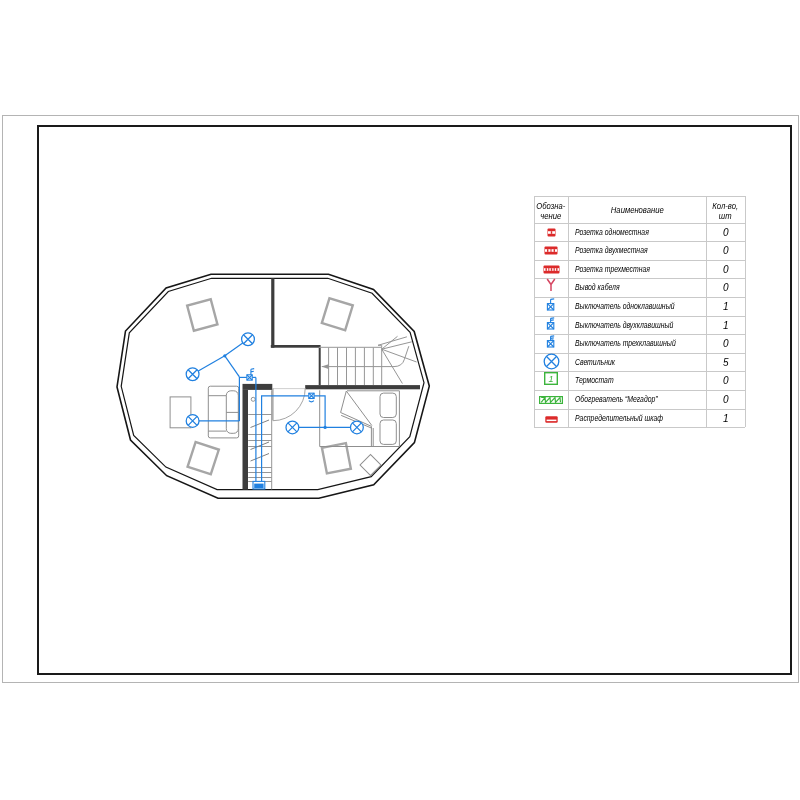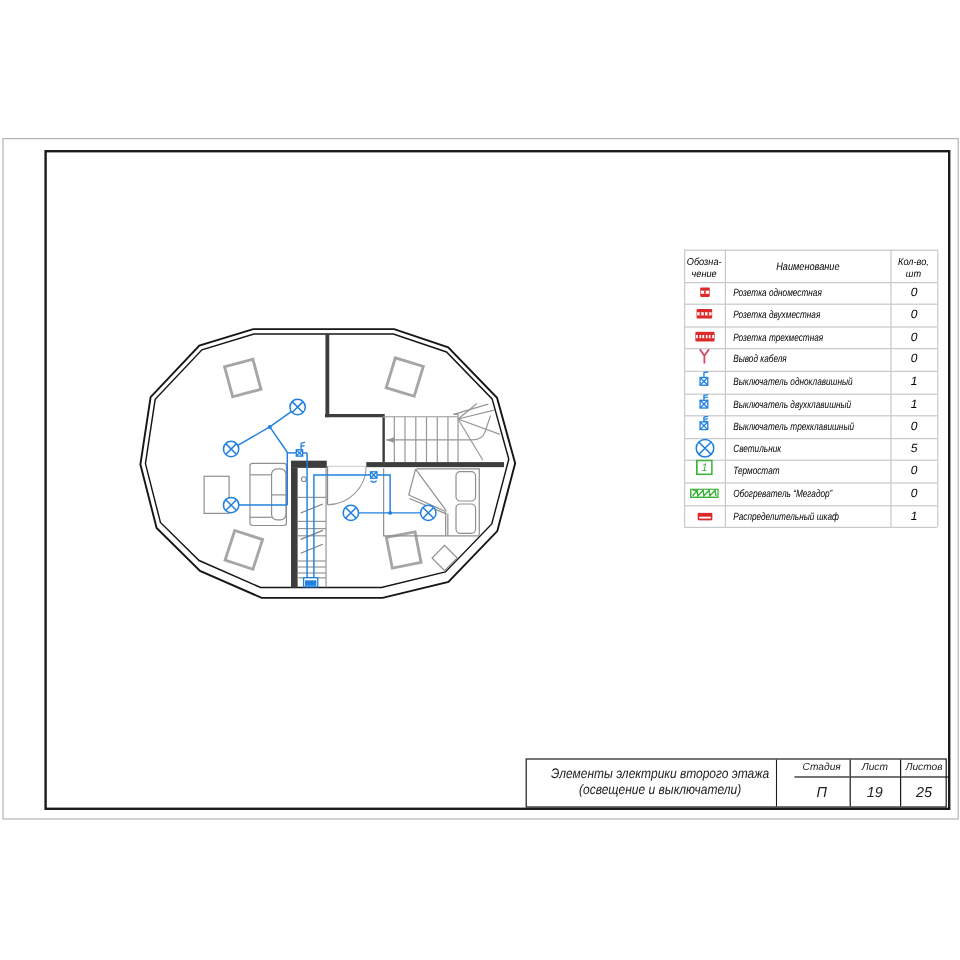--- a/index.html
+++ b/index.html
@@ -190,21 +190,21 @@
         <path d="M308.8,393.2 L314.1,398.5 M308.8,398.5 L314.1,393.2" fill="none"></path>
         <path d="M308.9,400.6 Q311.4,403.2 313.9,400.6" fill="none"></path>
       </g>
 
 <g>
         <rect x="253.0" y="481.4" width="11.8" height="7.6" fill="#fff" stroke="#2080e0" stroke-width="1.1"></rect>
         <rect x="254.2" y="483.6" width="9.4" height="4.6" fill="#2080e0"></rect>
       </g>
 </svg>
 
-<div class="abs" style="left:534.4px;top:208px;width:210.5px;height:231.1px;margin-left:36px;">
+<div class="abs" style="left:534.4px;top:196px;width:210.5px;height:231.1px;">
 <div class="abs" style="left:0;top:0.0px;width:210.5px;height:0;border-top:1px solid #c9c9c9;"></div>
 <div class="abs" style="left:0;top:26.5px;width:210.5px;height:0;border-top:1px solid #c9c9c9;"></div>
 <div class="abs" style="left:0;top:45.1px;width:210.5px;height:0;border-top:1px solid #c9c9c9;"></div>
 <div class="abs" style="left:0;top:63.7px;width:210.5px;height:0;border-top:1px solid #c9c9c9;"></div>
 <div class="abs" style="left:0;top:82.3px;width:210.5px;height:0;border-top:1px solid #c9c9c9;"></div>
 <div class="abs" style="left:0;top:100.9px;width:210.5px;height:0;border-top:1px solid #c9c9c9;"></div>
 <div class="abs" style="left:0;top:119.5px;width:210.5px;height:0;border-top:1px solid #c9c9c9;"></div>
 <div class="abs" style="left:0;top:138.1px;width:210.5px;height:0;border-top:1px solid #c9c9c9;"></div>
 <div class="abs" style="left:0;top:156.7px;width:210.5px;height:0;border-top:1px solid #c9c9c9;"></div>
 <div class="abs" style="left:0;top:175.3px;width:210.5px;height:0;border-top:1px solid #c9c9c9;"></div>
@@ -320,32 +320,13 @@
 <div class="abs it" style="left:172.1px;top:193.9px;width:38.400000000000006px;height:18.6px;text-align:center;line-height:19.6px;font-size:10px;">0</div>
 
 <div class="abs" style="left:0;top:212.5px;width:33.6px;height:18.6px;text-align:center;line-height:18.6px;"><svg width="13" height="7" viewBox="0 0 13 7">
           <rect x="0.3" y="0.3" width="12.4" height="6.4" rx="1.2" fill="#dc2a2a"></rect>
           <rect x="1.6" y="3.6" width="9.8" height="1.5" fill="#fff"></rect>
         </svg></div>
 <div class="abs it" style="left:40.6px;top:212.5px;height:18.6px;line-height:19.4px;font-size:8.8px;white-space:nowrap;transform:scaleX(.78);transform-origin:0 50%;">Распределительный шкаф</div>
 <div class="abs it" style="left:172.1px;top:212.5px;width:38.400000000000006px;height:18.6px;text-align:center;line-height:19.6px;font-size:10px;">1</div>
 </div>
 
-<div class="abs" style="left:438px;top:631.5px;width:350.5px;height:41px;border:1.6px solid #1a1a1a;box-sizing:border-box;color:#222;">
-
-<div class="abs it" style="left:0;top:0;width:223px;height:100%;border-right:1.2px solid #1a1a1a;box-sizing:border-box;text-align:center;font-size:11.5px;line-height:1.28;padding-top:5px;transform:scaleX(.87);">Элементы электрики второго этажа<br>(освещение и выключатели)</div>
-
-<div class="abs it" style="left:223px;top:0;width:45.5px;height:100%;box-sizing:border-box;">
-<div style="height:13px;border-bottom:1.2px solid #1a1a1a;text-align:center;font-size:8.5px;padding-top:1.5px;">Стадия</div>
-<div style="text-align:center;font-size:12px;padding-top:5px;">П</div>
-      </div>
-
-<div class="abs it" style="left:268.5px;top:0;width:42px;height:100%;border-left:1.2px solid #1a1a1a;box-sizing:border-box;">
-<div style="height:13px;border-bottom:1.2px solid #1a1a1a;text-align:center;font-size:8.5px;padding-top:1.5px;">Лист</div>
-<div style="text-align:center;font-size:12px;padding-top:5px;">19</div>
-      </div>
-
-<div class="abs it" style="left:310.5px;top:0;width:40px;height:100%;border-left:1.2px solid #1a1a1a;box-sizing:border-box;">
-<div style="height:13px;border-bottom:1.2px solid #1a1a1a;text-align:center;font-size:8.5px;padding-top:1.5px;">Листов</div>
-<div style="text-align:center;font-size:12px;padding-top:5px;">25</div>
-      </div>
 </div>
-</div>
 
 </body></html>

